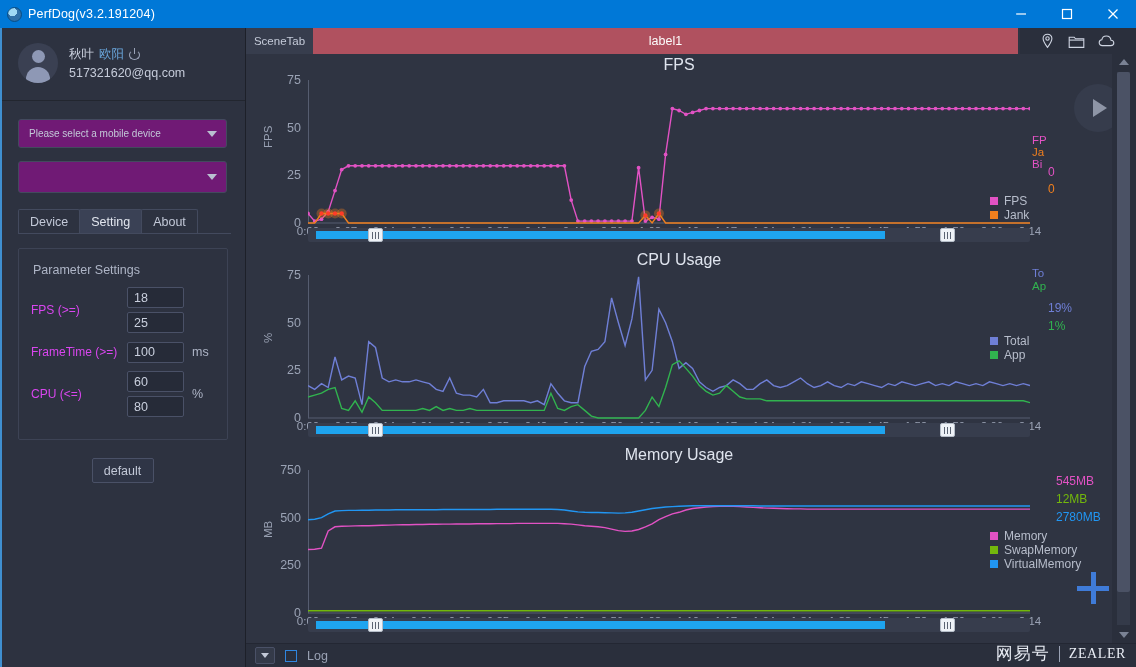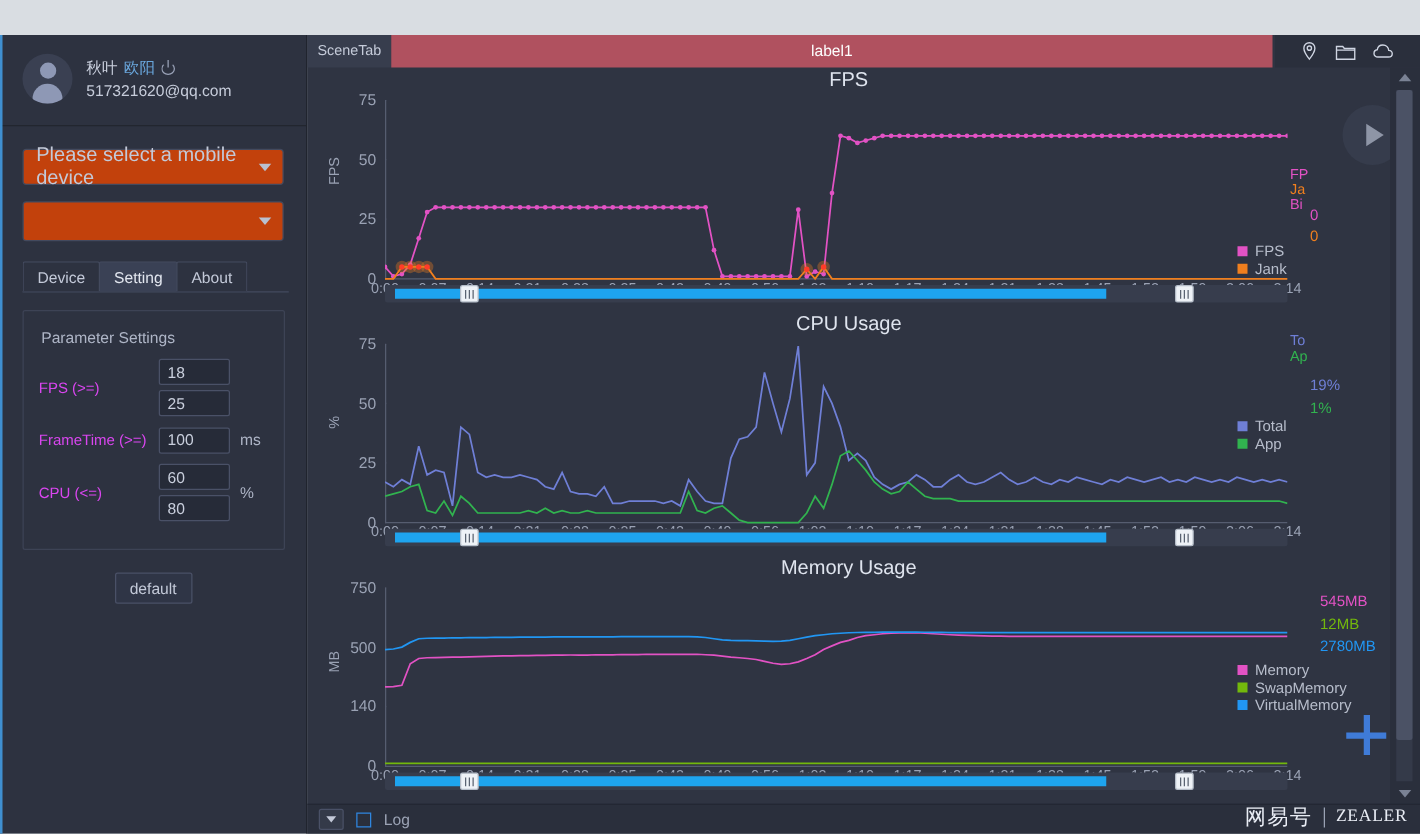--- a/index.html
+++ b/index.html
@@ -43,23 +43,23 @@
   .pname .cn2 { color: #6aa7dd; }
   .pwr { display: inline-block; width: 11px; height: 11px; position: relative; }
   .pwr:before { content: ""; position: absolute; left: 0; top: 1px; width: 11px; height: 10px;
     border: 1.4px solid #9aa3b8; border-radius: 50%; border-top-color: transparent; box-sizing: border-box; }
   .pwr:after { content: ""; position: absolute; left: 4.6px; top: -1px; width: 1.4px; height: 6px; background: #9aa3b8; }
   .pmail { font-size: 12.5px; color: #c6ccda; margin-top: 3px; }
 
   .sb-sep { height: 1px; background: #22262f; margin: 2px 0 0 0; }
 
   .sel {
-    margin: 18px 18px 0 18px; height: 29px; background: #c2410c;
+    margin: 18px 18px 0 18px; height: 29px; background: #701a75;
     border: 1px solid #434a5e; border-radius: 3px; color: #c3c9d8;
-    font-size: 16px; display: flex; align-items: center; padding: 0 10px; position: relative;
+    font-size: 10px; display: flex; align-items: center; padding: 0 10px; position: relative;
   }
   .sel.second { margin-top: 13px; height: 32px; }
   .caret { position: absolute; right: 9px; top: 50%; transform: translateY(-50%);
     width: 0; height: 0; border-left: 5px solid transparent; border-right: 5px solid transparent;
     border-top: 6px solid #b9c0d0; }
 
   .tabs { margin: 16px 0 0 18px; display: flex; align-items: flex-end; }
   .tab { height: 24px; padding: 0 11px; background: #2d3240; border: 1px solid #434a5e;
     border-bottom: none; color: #c3c9d8; font-size: 12.5px; display: flex; align-items: center;
     border-radius: 2px 2px 0 0; margin-right: -1px; }
@@ -151,20 +151,43 @@
   .watermark { position: absolute; right: 10px; bottom: 2px; display: flex; align-items: center; gap: 9px; }
   .wm-cn { color: #e8ecf4; font-size: 17px; font-family: "DejaVu Sans", sans-serif; letter-spacing: 1px; }
   .wm-bar { width: 1px; height: 16px; background: #9aa2b4; }
   .wm-en { color: #e8ecf4; font-size: 14px; font-family: "Liberation Serif", serif; letter-spacing: .6px; }
 </style>
 </head>
 <body>
 
 <div class="app">
 
+  <div class="titlebar">
+    <div class="tb-icon">
+        <div class="globe"></div>
+      </div>
+    <div class="tb-title">PerfDog(v3.2.191204)</div>
+    <div class="tb-spacer"></div>
+    <div class="tb-btn">
+      <svg width="12" height="12" viewBox="0 0 12 12">
+          <line x1="1" y1="6" x2="11" y2="6" stroke="#fff" stroke-width="1.2"></line>
+        </svg>
+    </div>
+    <div class="tb-btn">
+      <svg width="12" height="12" viewBox="0 0 12 12">
+          <rect x="1.5" y="1.5" width="9" height="9" fill="none" stroke="#fff" stroke-width="1.2"></rect>
+        </svg>
+    </div>
+    <div class="tb-btn">
+      <svg width="12" height="12" viewBox="0 0 12 12">
+          <line x1="1.5" y1="1.5" x2="10.5" y2="10.5" stroke="#fff" stroke-width="1.2"></line>
+          <line x1="10.5" y1="1.5" x2="1.5" y2="10.5" stroke="#fff" stroke-width="1.2"></line>
+        </svg>
+    </div>
+  </div>
 
   <div class="sidebar">
     <div class="side-edge"></div>
 
     <div class="profile">
       <div class="avatar">
         <div class="head"></div>
           <div class="body"></div>
       </div>
       <div>
@@ -522,21 +545,21 @@
               <i></i>
             </div>
         </div>
       </div>
 
       <div class="chart">
         <div class="chart-title">Memory Usage</div>
         <div class="ylabel">MB</div>
         <div class="plot">
             <div class="ytick" style="top: 143px;">0</div>
-            <div class="ytick" style="top: 95.3333px;">140</div>
+            <div class="ytick" style="top: 95.3333px;">250</div>
             <div class="ytick" style="top: 47.6667px;">500</div>
             <div class="ytick" style="top: 0px;">750</div>
             <svg width="722" height="147" style="position: absolute; left: 0px; top: 0px;">
               <path d="M0.5 0 V143 H722" stroke="#565d70" fill="none"></path>
               <line x1="-4" x2="1" y1="143" y2="143" stroke="#565d70"></line>
               <line x1="-4" x2="1" y1="95.33333333333334" y2="95.33333333333334" stroke="#565d70"></line>
               <line x1="-4" x2="1" y1="47.66666666666667" y2="47.66666666666667" stroke="#565d70"></line>
               <line x1="-4" x2="1" y1="0" y2="0" stroke="#565d70"></line>
               <path d="M0.0 79.5 L6.7 79.3 L13.5 78.2 L20.2 61.0 L27.0 56.8 L33.7 56.2 L40.5 56.1 L47.2 55.9 L54.0 55.7 L60.7 55.7 L67.5 55.5 L74.2 55.3 L81.0 55.1 L87.7 54.9 L94.5 54.7 L101.2 54.7 L108.0 54.5 L114.7 54.5 L121.5 54.3 L128.2 54.3 L135.0 54.1 L141.7 54.1 L148.4 54.0 L155.2 54.0 L161.9 54.0 L168.7 53.8 L175.4 53.8 L182.2 53.8 L188.9 53.6 L195.7 53.6 L202.4 53.6 L209.2 53.4 L215.9 53.4 L222.7 53.4 L229.4 53.4 L236.2 53.4 L242.9 53.4 L249.7 53.4 L256.4 53.8 L263.2 54.1 L269.9 54.9 L276.7 55.7 L283.4 56.2 L290.1 56.8 L296.9 57.6 L303.6 59.1 L310.4 60.6 L317.1 61.4 L323.9 61.0 L330.6 59.5 L337.4 56.8 L344.1 53.8 L350.9 49.6 L357.6 46.7 L364.4 43.9 L371.1 42.3 L377.9 40.0 L384.6 38.5 L391.4 37.8 L398.1 37.0 L404.9 36.6 L411.6 36.4 L418.4 36.2 L425.1 36.2 L431.9 36.6 L438.6 37.0 L445.3 37.4 L452.1 37.8 L458.8 38.1 L465.6 38.3 L472.3 38.5 L479.1 38.7 L485.8 38.9 L492.6 38.9 L499.3 39.1 L506.1 39.1 L512.8 39.1 L519.6 39.1 L526.3 39.1 L533.1 39.1 L539.8 39.1 L546.6 39.1 L553.3 39.1 L560.1 39.1 L566.8 39.1 L573.6 39.1 L580.3 39.1 L587.0 39.1 L593.8 39.1 L600.5 39.1 L607.3 39.1 L614.0 39.1 L620.8 39.1 L627.5 39.1 L634.3 39.1 L641.0 39.1 L647.8 39.1 L654.5 39.1 L661.3 39.1 L668.0 39.1 L674.8 39.1 L681.5 39.1 L688.3 39.1 L695.0 39.1 L701.8 39.1 L708.5 39.1 L715.3 39.1 L722.0 39.1 " fill="none" stroke="#e252c4" stroke-width="1.4"></path>
               <path d="M0.0 140.7 L6.7 140.7 L13.5 140.7 L20.2 140.7 L27.0 140.7 L33.7 140.7 L40.5 140.7 L47.2 140.7 L54.0 140.7 L60.7 140.7 L67.5 140.7 L74.2 140.7 L81.0 140.7 L87.7 140.7 L94.5 140.7 L101.2 140.7 L108.0 140.7 L114.7 140.7 L121.5 140.7 L128.2 140.7 L135.0 140.7 L141.7 140.7 L148.4 140.7 L155.2 140.7 L161.9 140.7 L168.7 140.7 L175.4 140.7 L182.2 140.7 L188.9 140.7 L195.7 140.7 L202.4 140.7 L209.2 140.7 L215.9 140.7 L222.7 140.7 L229.4 140.7 L236.2 140.7 L242.9 140.7 L249.7 140.7 L256.4 140.7 L263.2 140.7 L269.9 140.7 L276.7 140.7 L283.4 140.7 L290.1 140.7 L296.9 140.7 L303.6 140.7 L310.4 140.7 L317.1 140.7 L323.9 140.7 L330.6 140.7 L337.4 140.7 L344.1 140.7 L350.9 140.7 L357.6 140.7 L364.4 140.7 L371.1 140.7 L377.9 140.7 L384.6 140.7 L391.4 140.7 L398.1 140.7 L404.9 140.7 L411.6 140.7 L418.4 140.7 L425.1 140.7 L431.9 140.7 L438.6 140.7 L445.3 140.7 L452.1 140.7 L458.8 140.7 L465.6 140.7 L472.3 140.7 L479.1 140.7 L485.8 140.7 L492.6 140.7 L499.3 140.7 L506.1 140.7 L512.8 140.7 L519.6 140.7 L526.3 140.7 L533.1 140.7 L539.8 140.7 L546.6 140.7 L553.3 140.7 L560.1 140.7 L566.8 140.7 L573.6 140.7 L580.3 140.7 L587.0 140.7 L593.8 140.7 L600.5 140.7 L607.3 140.7 L614.0 140.7 L620.8 140.7 L627.5 140.7 L634.3 140.7 L641.0 140.7 L647.8 140.7 L654.5 140.7 L661.3 140.7 L668.0 140.7 L674.8 140.7 L681.5 140.7 L688.3 140.7 L695.0 140.7 L701.8 140.7 L708.5 140.7 L715.3 140.7 L722.0 140.7 " fill="none" stroke="#73b80c" stroke-width="1.4"></path>

